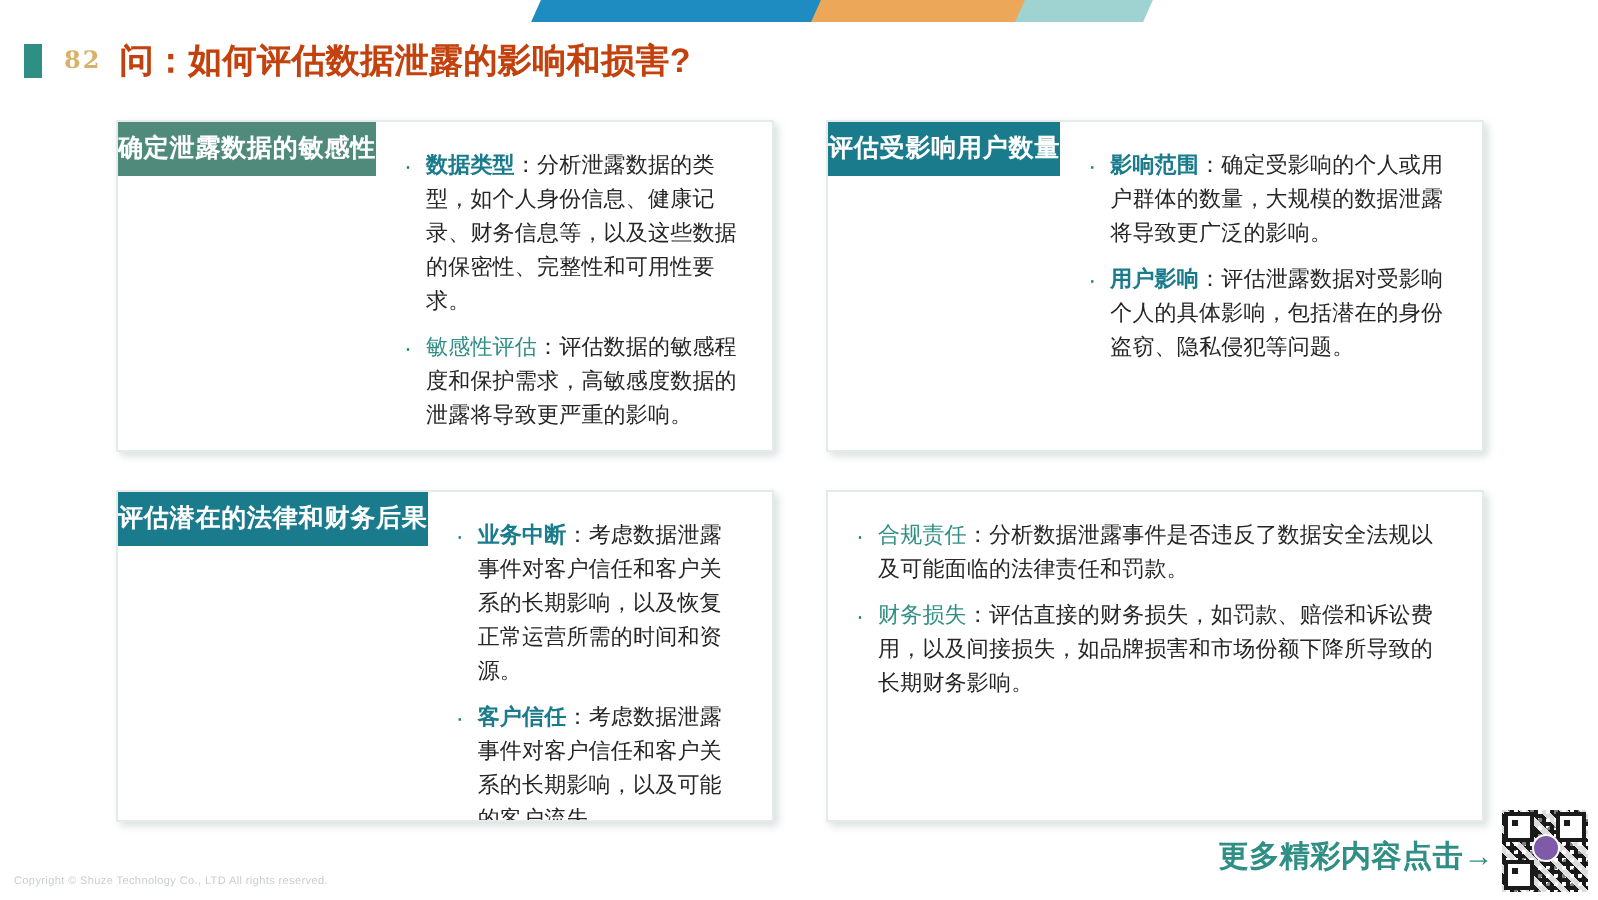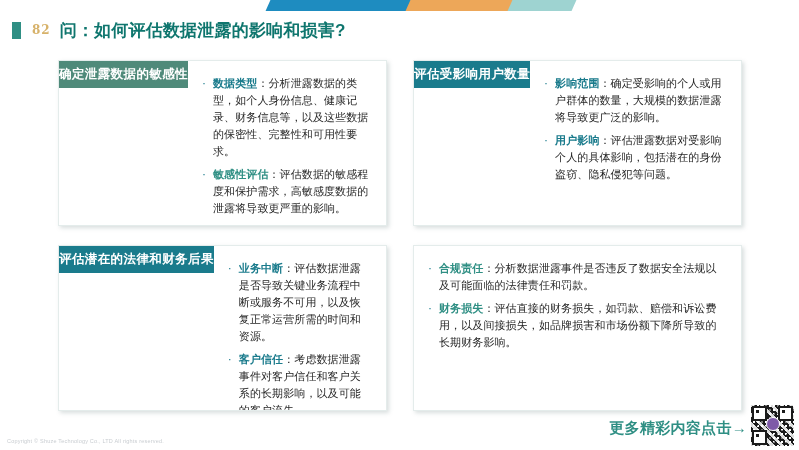--- a/index.html
+++ b/index.html
@@ -53,21 +53,21 @@
     font-size: 12px;
     font-weight: bold;
     color: #d7b26a;
     letter-spacing: 1px;
     margin-right: 9px;
     line-height: 1;
   }
   .title-text {
     font-size: 17px;
     font-weight: bold;
-    color: #0f766e;
+    color: #c2410c;
     line-height: 1;
     letter-spacing: 0.2px;
   }
 
   
   .grid {
     position: absolute;
     left: 58px;
     top: 60px;
     width: 684px;
@@ -119,21 +119,21 @@
   }
   .bullet-text {
     font-size: 11px;
     line-height: 17px;
     color: #262626;
     flex: 1 1 auto;
     letter-spacing: 0.1px;
   }
   .lead-green {
     color: #2f8f84;
-    font-weight: bold;
+    font-weight: normal;
   }
   .lead-teal {
     color: #1a7b8c;
     font-weight: bold;
     margin-top: 16px;
   }
 
   
   .footer-copyright {
     position: absolute;
@@ -246,21 +246,21 @@
         <span class="bullet-text"><span class="lead-teal">用户影响</span><span>：评估泄露数据对受影响个人的具体影响，包括潜在的身份盗窃、隐私侵犯等问题。</span></span>
       </div>
     </div>
   </div>
 
   <div class="card">
     <div class="card-header hdr-teal">评估潜在的法律和财务后果</div>
     <div class="card-body">
       <div class="bullet-item">
         <span class="bullet-dot">·</span>
-        <span class="bullet-text"><span class="lead-teal">业务中断</span><span>：评估数据泄露是否导致关键业务流程中断或服务不可用，以及恢复正常运营所需的时间和资源。</span></span>
+        <span class="bullet-text"><span class="lead-teal">业务中断</span><span>：考虑数据泄露事件对客户信任和客户关系的长期影响，以及恢复正常运营所需的时间和资源。</span></span>
       </div>
       <div class="bullet-item">
         <span class="bullet-dot">·</span>
         <span class="bullet-text"><span class="lead-teal">客户信任</span><span>：考虑数据泄露事件对客户信任和客户关系的长期影响，以及可能的客户流失。</span></span>
       </div>
     </div>
   </div>
 
   <div class="card">
     <div class="card-body">

